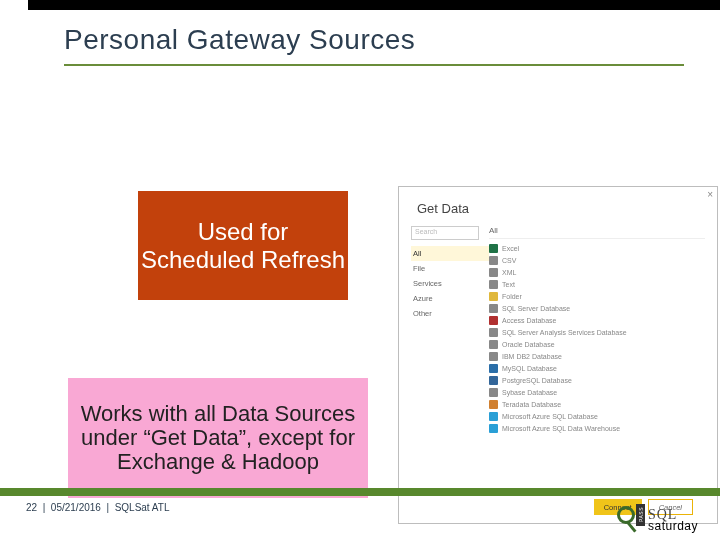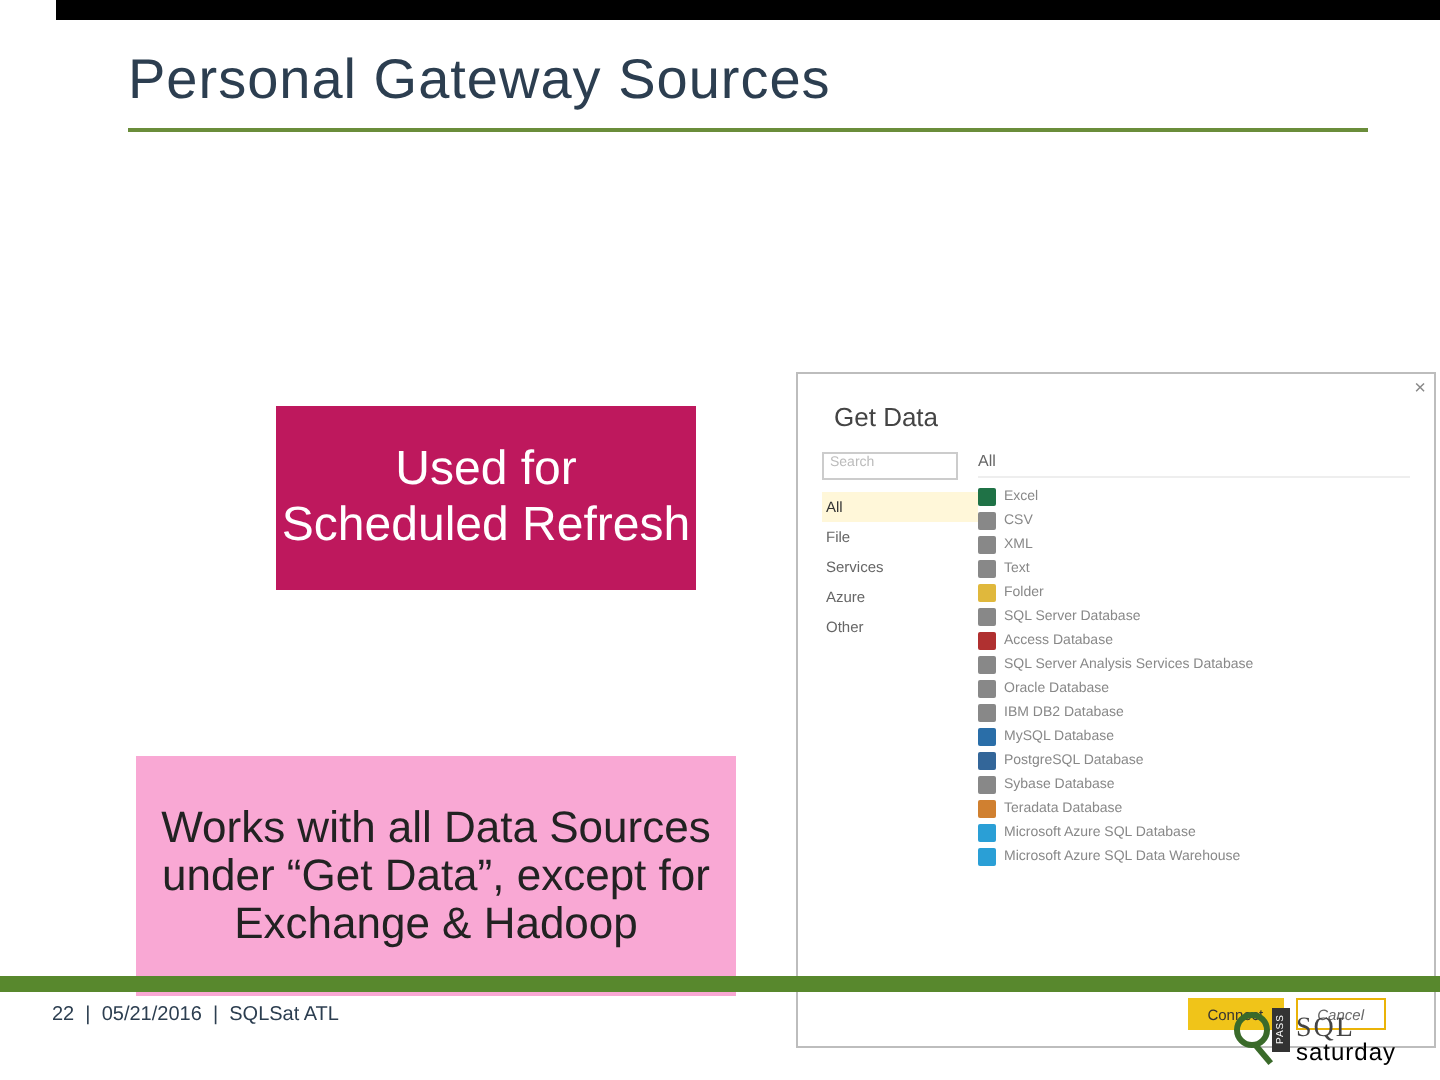--- a/index.html
+++ b/index.html
@@ -5,23 +5,23 @@
   * { box-sizing: border-box; margin: 0; padding: 0; }
   html, body { width: 720px; height: 540px; font-family: Arial, Helvetica, sans-serif; background: #fff; overflow: hidden; }
   .slide { position: relative; width: 720px; height: 540px; padding-left: 28px; }
   .topbar { width: 100%; height: 10px; background: #000; }
   .title { color: #2c3e50; font-size: 28px; font-weight: 400; padding: 14px 0 6px 36px; letter-spacing: 0.5px; }
   .hr { height: 2px; background: #6a8d3a; margin: 2px 36px 0 36px; }
 
   .content { position: relative; width: 100%; }
 
   .box1 {
-    position: absolute; left: 110px; top: 125px; width: 210px; height: 92px;
-    background: #be185d; color: #fff; display: flex; align-items: center; justify-content: center;
-    text-align: center; font-size: 24px; line-height: 1.15; margin-top: 12px;
+    position: absolute; left: 110px; top: 125px; width: 210px; height: 109px;
+    background: #c2410c; color: #fff; display: flex; align-items: center; justify-content: center;
+    text-align: center; font-size: 24px; line-height: 1.15;
   }
   .box2 {
     position: absolute; left: 40px; top: 312px; width: 300px; height: 120px;
     background: #f9a8d4; color: #222; display: flex; align-items: center; justify-content: center;
     text-align: center; font-size: 22px; line-height: 1.1; padding: 4px;
   }
 
   .dialog {
     position: absolute; left: 370px; top: 120px; width: 320px; height: 338px;
     border: 1px solid #bdbdbd; background: #fff; font-size: 8px; color: #555;

